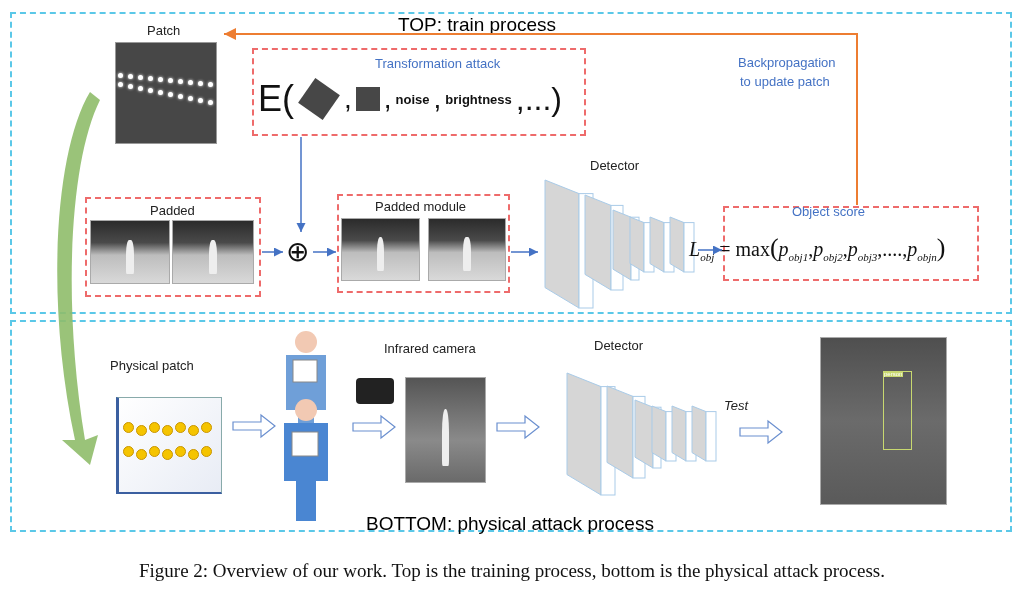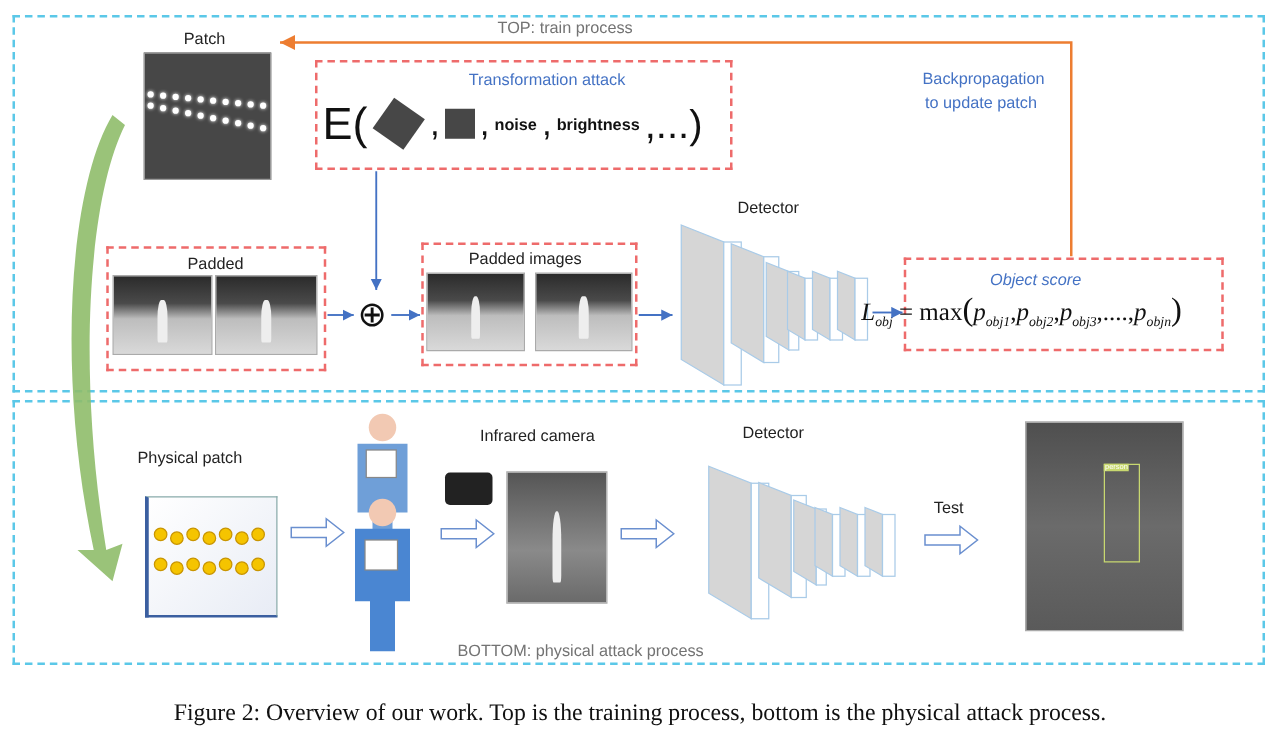--- a/index.html
+++ b/index.html
@@ -1,20 +1,20 @@
 <!DOCTYPE html>
 <html><head>
 <meta charset="utf-8">
 <style>
   html,body{margin:0;padding:0;background:#fff;}
   body{width:1024px;height:590px;position:relative;overflow:hidden;font-family:"Liberation Sans",sans-serif;}
   .abs{position:absolute;}
   .lbl{position:absolute;font-size:13px;color:#222;white-space:nowrap;}
   .blue-lbl{color:#4472c4;}
-  .pink-lbl{color:#737373;font-size:13px;}
+  .pink-lbl{color:#000000;font-size:19px;}
   .section{position:absolute;border:2px dashed #5bc8e8;box-sizing:border-box;}
   .redbox{position:absolute;border:2px dashed #ee6b6b;box-sizing:border-box;}
   .thermal{position:absolute;background:linear-gradient(180deg,#2b2b2b 0%,#4a4a4a 35%,#bdbdbd 55%,#d9d9d9 100%);border:1px solid #aaa;}
   .thermal::after{content:"";position:absolute;left:45%;top:30%;width:10%;height:55%;background:#eee;border-radius:40% 40% 10% 10%;}
   .patch-sq{position:absolute;background:#474747;border:1px solid #999;}
   .dot{position:absolute;width:5px;height:5px;border-radius:50%;background:#fff;box-shadow:0 0 3px #fff;}
   .caption{position:absolute;left:0;width:1024px;top:560px;text-align:center;font-family:"Liberation Serif",serif;font-size:19px;color:#111;}
   .formula{position:absolute;font-family:"Liberation Serif",serif;font-size:20px;color:#111;white-space:nowrap;}
   .formula sub{font-size:11px;font-style:italic;}
   .ex{font-family:"Liberation Sans",sans-serif;font-size:36px;color:#111;}
@@ -69,21 +69,21 @@
 <div class="lbl blue-lbl" style="left:740px;top:74px;">to update patch</div>
 
 <div class="redbox" style="left:85px;top:197px;width:176px;height:100px;"></div>
 <div class="lbl" style="left:150px;top:203px;">Padded</div>
 <div class="thermal" style="left:90px;top:220px;width:78px;height:62px;"></div>
 <div class="thermal" style="left:172px;top:220px;width:80px;height:62px;"></div>
 
 <div class="abs" style="left:286px;top:238px;font-size:28px;line-height:28px;color:#111;">⊕</div>
 
 <div class="redbox" style="left:337px;top:194px;width:173px;height:99px;"></div>
-<div class="lbl" style="left:375px;top:199px;">Padded images</div>
+<div class="lbl" style="left:375px;top:199px;">Padded module</div>
 <div class="thermal" style="left:341px;top:218px;width:77px;height:61px;"></div>
 <div class="thermal" style="left:428px;top:218px;width:76px;height:61px;"></div>
 
 <div class="lbl" style="left:590px;top:158px;">Detector</div>
 <svg class="abs" style="left:540px;top:175px;" width="170" height="135" id="detTop">
     <g>
       <polygon points="5,5 39,18.6 39,133 5,112.6" fill="#d6d6d6" stroke="#a9cbe8"></polygon>
       <rect x="39" y="18.6" width="14" height="114.4" fill="#fff" stroke="#a9cbe8"></rect>
     </g>
     <g>
@@ -102,21 +102,21 @@
       <polygon points="110,42 124,47.6 124,97 110,88.6" fill="#d6d6d6" stroke="#a9cbe8"></polygon>
       <rect x="124" y="47.6" width="10" height="49.4" fill="#fff" stroke="#a9cbe8"></rect>
     </g>
     <g>
       <polygon points="130,42 144,47.6 144,97 130,88.6" fill="#d6d6d6" stroke="#a9cbe8"></polygon>
       <rect x="144" y="47.6" width="10" height="49.4" fill="#fff" stroke="#a9cbe8"></rect>
     </g>
   </svg>
 
 <div class="redbox" style="left:723px;top:206px;width:256px;height:75px;"></div>
-<div class="lbl blue-lbl" style="left:792px;top:216px;font-style:italic;">Object score</div>
+<div class="lbl blue-lbl" style="left:792px;top:204px;">Object score</div>
 <div class="formula" style="left:689px;top:233px;">
   <i>L</i><sub>obj</sub><span> = max</span><span style="font-size:26px;">(</span><i>p</i><sub>obj1</sub>,<i>p</i><sub>obj2</sub>,<i>p</i><sub>obj3</sub>,....,<i>p</i><sub>objn</sub><span style="font-size:26px;">)</span>
 </div>
 
 <div class="section" style="left:10px;top:320px;width:1002px;height:212px;"></div>
 <div class="lbl pink-lbl" style="left:366px;top:513px;">BOTTOM: physical attack process</div>
 
 <div class="lbl" style="left:110px;top:358px;">Physical patch</div>
 <div class="abs" id="board" style="left:116px;top:397px;width:102px;height:94px;background:linear-gradient(135deg,#fff,#e8ecf5);border:1px solid #8aa;border-left:3px solid #3b5fa0;border-bottom:2px solid #3b5fa0;">
     <div class="bulb" style="left: 4px; top: 24px;"></div>
@@ -169,21 +169,21 @@
     <g>
       <polygon points="110,38 124,43.6 124,93 110,84.6" fill="#d6d6d6" stroke="#a9cbe8"></polygon>
       <rect x="124" y="43.6" width="10" height="49.4" fill="#fff" stroke="#a9cbe8"></rect>
     </g>
     <g>
       <polygon points="130,38 144,43.6 144,93 130,84.6" fill="#d6d6d6" stroke="#a9cbe8"></polygon>
       <rect x="144" y="43.6" width="10" height="49.4" fill="#fff" stroke="#a9cbe8"></rect>
     </g>
   </svg>
 
-<div class="lbl" style="left:747px;top:398px;">Test</div>
+<div class="lbl" style="left:724px;top:398px;font-style:italic;">Test</div>
 
 <div class="abs" style="left:820px;top:337px;width:125px;height:166px;background:linear-gradient(180deg,#4f4f4f,#6b6b6b 50%,#5a5a5a);border:1px solid #aaa;">
   <div class="abs" style="left:62px;top:33px;width:27px;height:77px;border:1px solid #c8d870;"></div>
   <div class="abs" style="left:62px;top:33px;font-size:6px;background:#c8d870;color:#fff;padding:0 1px;">person</div>
 </div>
 
 <svg class="abs" style="left:0;top:0;" width="1024" height="590">
   <defs>
     <marker id="ab" markerWidth="8" markerHeight="8" refX="6" refY="3" orient="auto">
         <path d="M0,0 L6,3 L0,6z" fill="#4472c4"></path>

